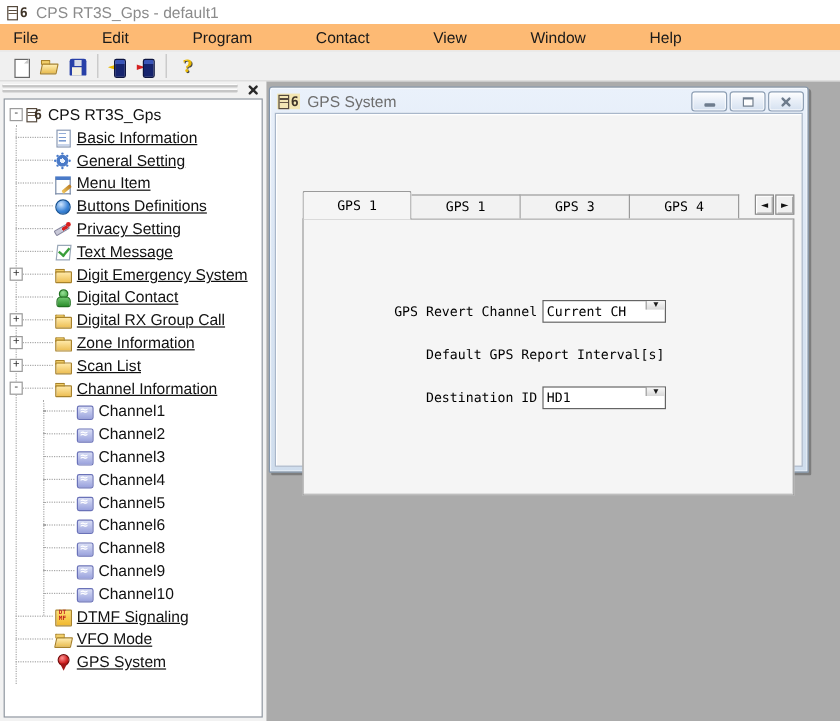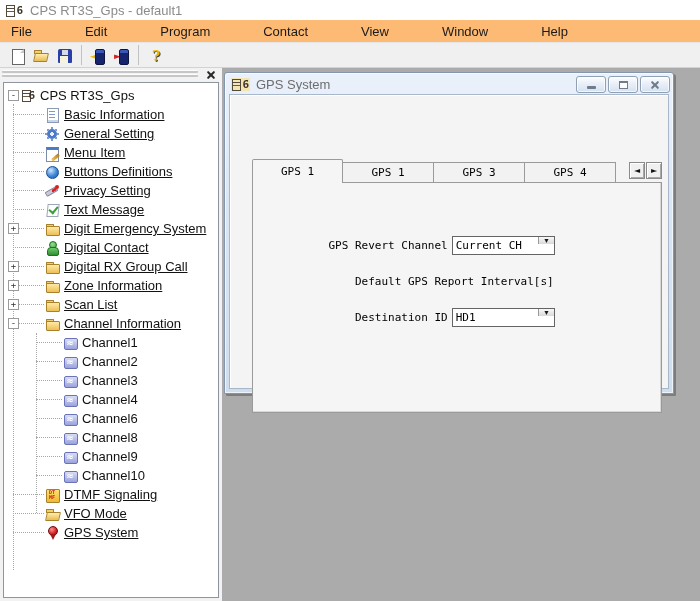--- a/index.html
+++ b/index.html
@@ -163,21 +163,21 @@
   .tab { width:91px; height:20px; margin-top:3px; background:#f2f2f2; border:1px solid #9a9a9a; border-bottom:none;
     border-left:none; font:11px/19px "DejaVu Sans Mono",monospace; text-align:center; color:#000; padding:0; }
   .tab:nth-of-type(1) { border-left:1px solid #9a9a9a; }
   .tab.active { height:24px; margin-top:0; margin-bottom:-1px; background:#f5f5f5; border-left:1px solid #9a9a9a;
     border-radius:2px 2px 0 0; line-height:23px; z-index:3; position:relative; }
   .tab-arrows { margin-left:auto; display:flex; margin-bottom:3px; }
   .tab-arrow { width:16px; height:17px; background:#f0f0f0; border:1px solid #8a8a8a; margin-left:1px;
     box-shadow:inset 1px 1px 0 #fff, inset -1px -1px 0 #a8a8a8;
     font:8px/15px "DejaVu Sans",sans-serif; text-align:center; color:#111; padding:0; }
   .tab-page { position:relative; height:231px; background:#f5f5f5; border:1px solid #9a9a9a;
-    box-shadow:inset -1px -1px 0 #d8d8d8; padding-top:53px; }
+    box-shadow:inset -1px -1px 0 #d8d8d8; padding-top:67px; }
 
   .field-row { display:flex; align-items:center; justify-content:flex-end; height:19px; margin-bottom:17px; padding-right:106px; }
   .field-label { width:196px; text-align:right; font:11px/19px "DejaVu Sans Mono",monospace; color:#000;
     margin-right:4px; white-space:nowrap; }
   .combo { width:104px; height:19px; border:1px solid #646464; background:#fff; display:flex; align-items:flex-start; }
   .combo-text { flex:1; font:11px/17px "DejaVu Sans Mono",monospace; color:#000; padding-left:3px;
     white-space:nowrap; overflow:hidden; }
   .combo-btn { width:16px; border-left:1px solid #9a9a9a; background:linear-gradient(180deg,#f8f8f8,#d9d9d9);
     display:flex; align-items:center; justify-content:center; font-size:7px; color:#1a1a1a; }
 </style>
@@ -318,20 +318,25 @@
             </div>
             <div class="tree-row lvl2">
 
               <span class="ticon channel-icon"></span>
               <span class="tlabel">Channel3</span>
             </div>
             <div class="tree-row lvl2">
 
               <span class="ticon channel-icon"></span>
               <span class="tlabel">Channel4</span>
+            </div>
+            <div class="tree-row lvl2">
+
+              <span class="ticon channel-icon"></span>
+              <span class="tlabel">Channel5</span>
             </div>
             <div class="tree-row lvl2">
 
               <span class="ticon channel-icon"></span>
               <span class="tlabel">Channel6</span>
             </div>
             <div class="tree-row lvl2">
 
               <span class="ticon channel-icon"></span>
               <span class="tlabel">Channel8</span>

